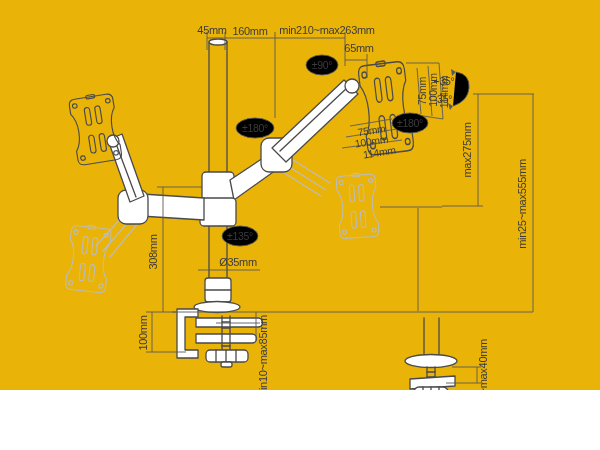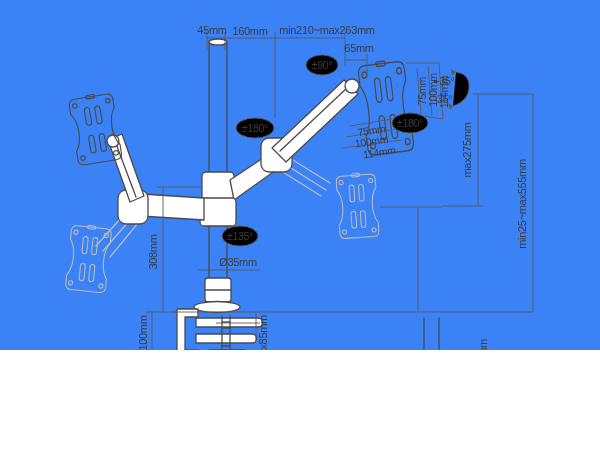--- a/index.html
+++ b/index.html
@@ -1,16 +1,16 @@
 <!DOCTYPE html>
 <html><head>
 <meta charset="utf-8">
 <style>
   html,body{margin:0;padding:0;background:#ffffff;}
-  .stage{position:relative;width:600px;height:350px;background:#3b82f6;overflow:hidden;
+  .stage{position:relative;width:600px;height:390px;background:#eab308;overflow:hidden;
          font-family:"Liberation Sans",sans-serif;}
   svg{display:block;}
   .ink{stroke:#4a4a4a;fill:none;stroke-width:1.3;stroke-linecap:round;stroke-linejoin:round;}
   .thin{stroke:#5a5a5a;stroke-width:0.9;}
   .ghost{stroke:#bcbcbc !important;}
   .fillw{fill:#ffffff;}
   text{font-family:"Liberation Sans",sans-serif;font-size:11px;fill:#3c3c3c;stroke:none !important;}
   .dimtxt{font-size:11px;letter-spacing:-0.3px;}
   .smtxt{font-size:10.5px;letter-spacing:-0.3px;}
 </style>

